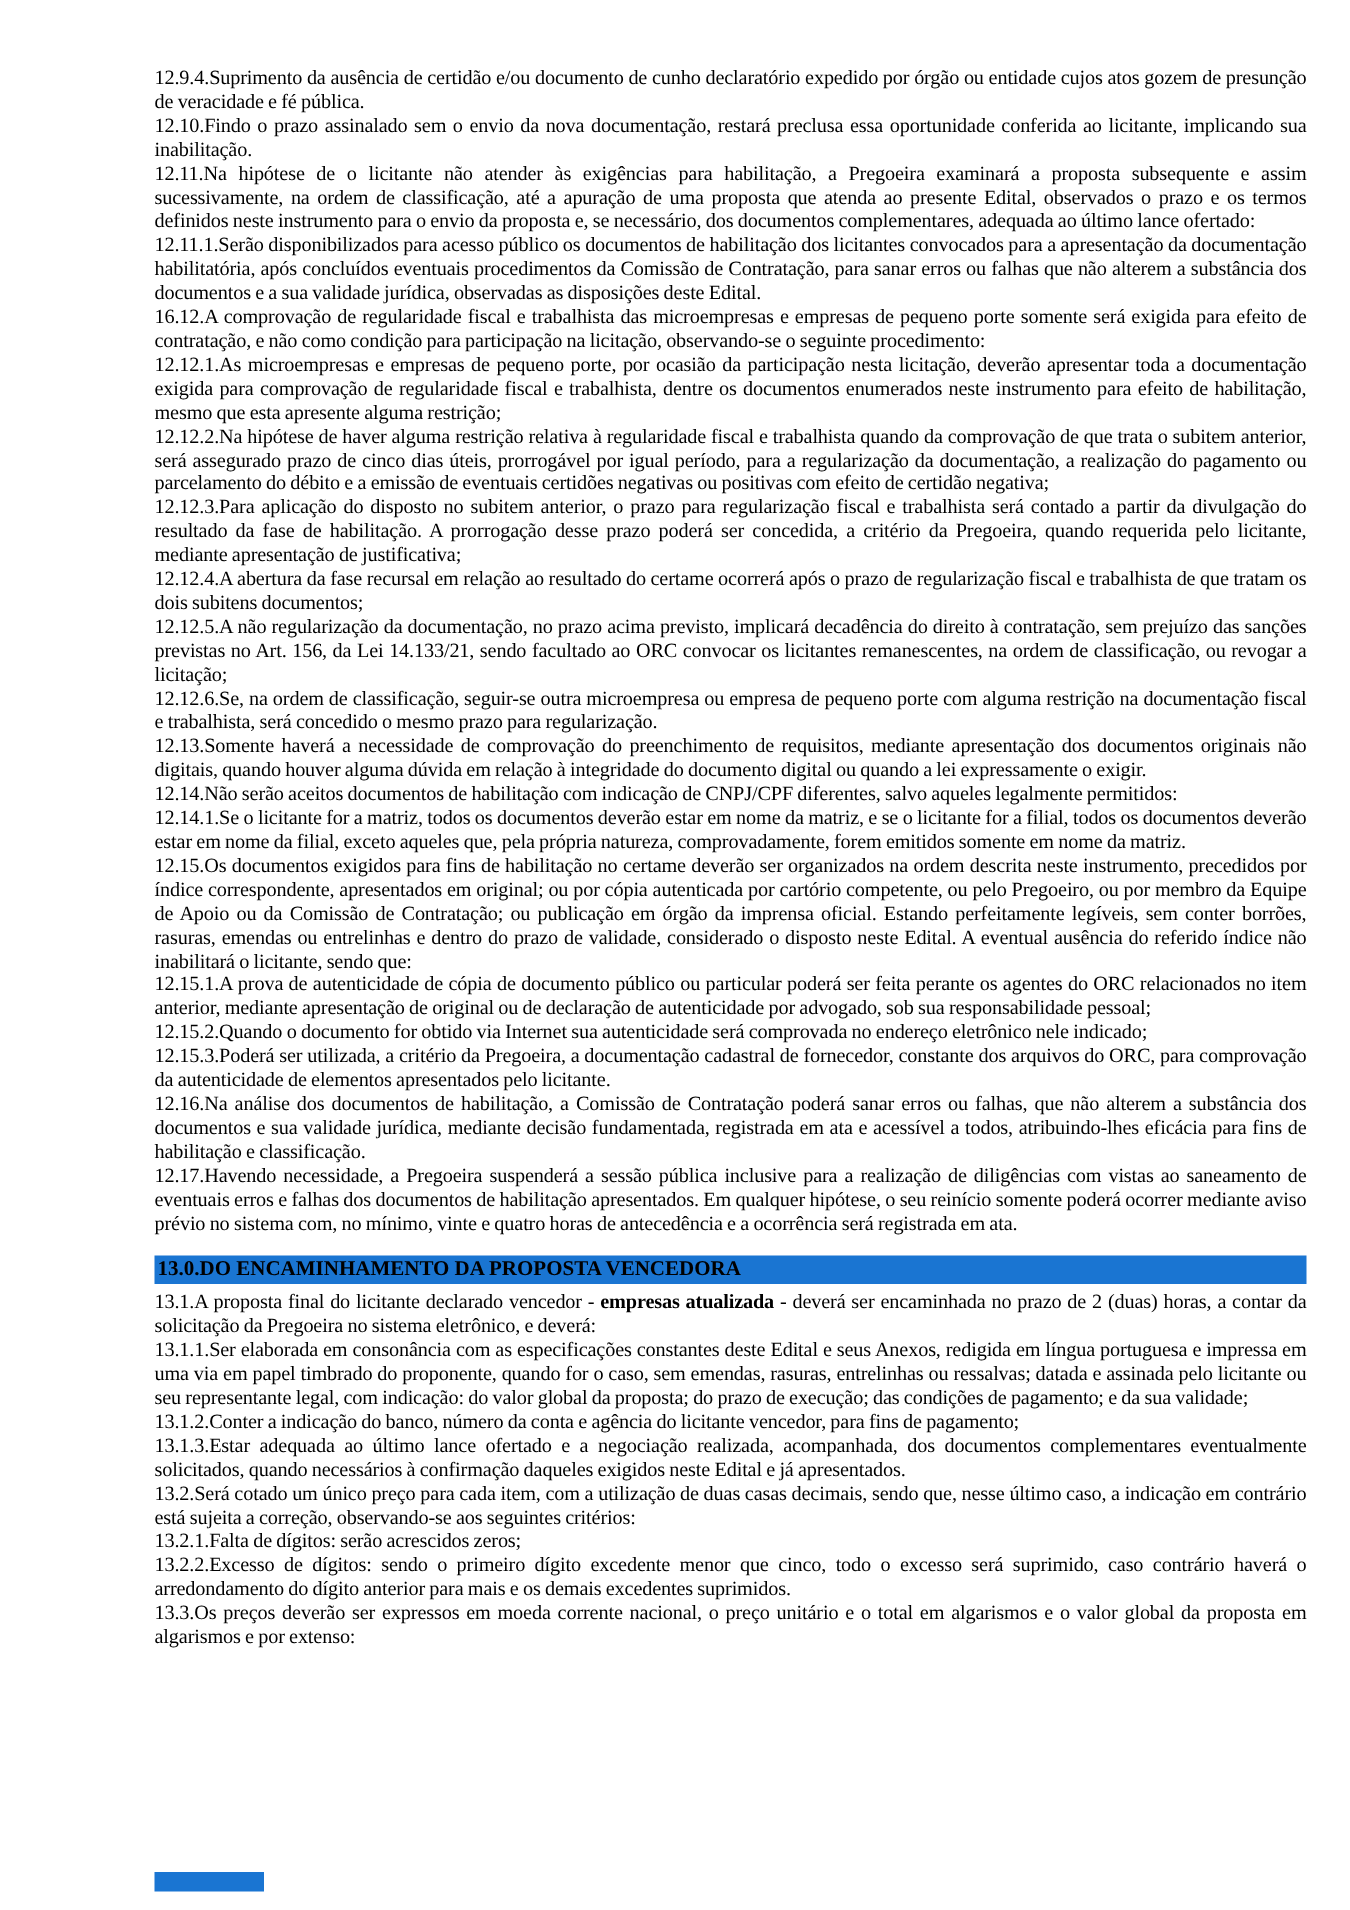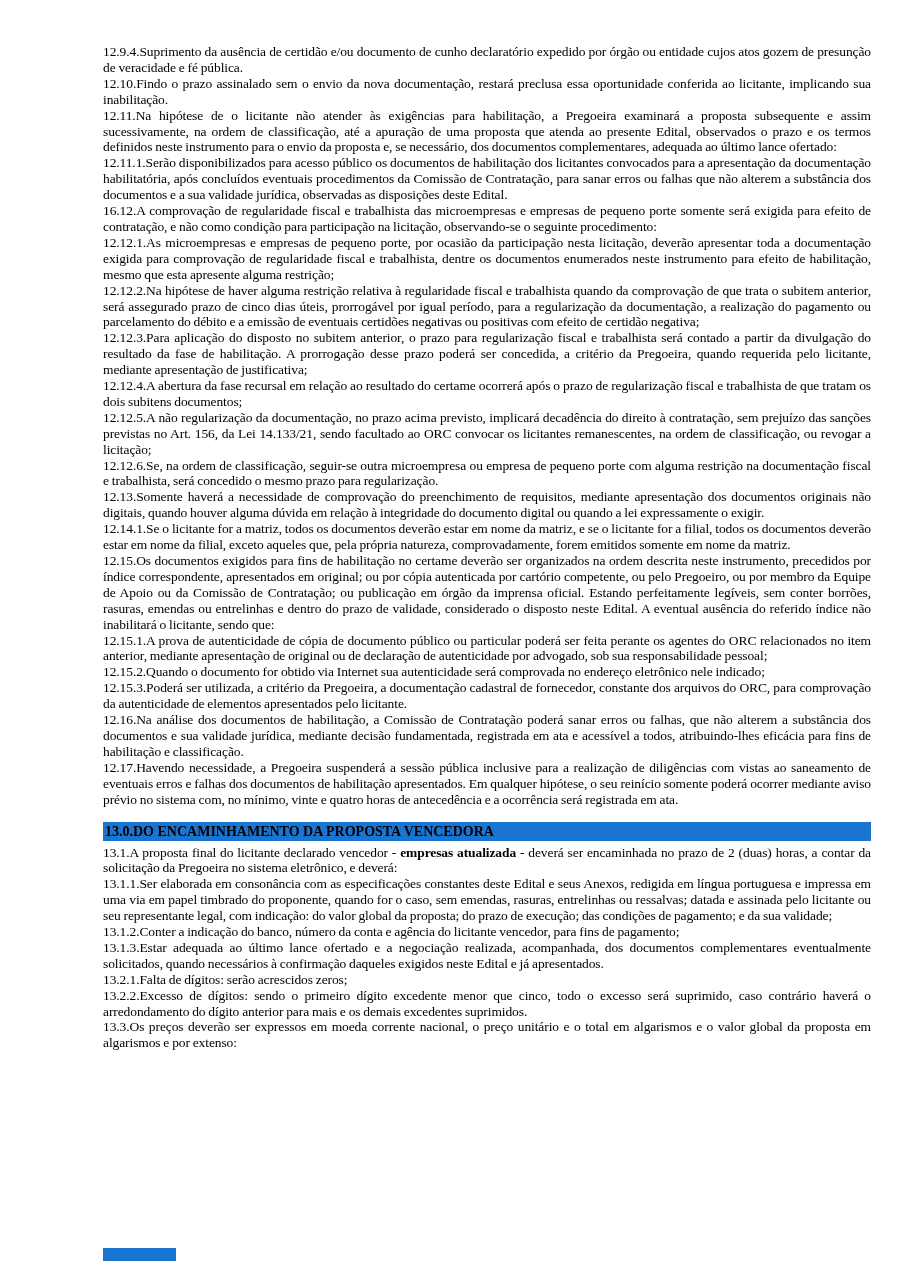--- a/index.html
+++ b/index.html
@@ -61,30 +61,32 @@
       <p class="para">12.11.Na hipótese de o licitante não atender às exigências para habilitação, a Pregoeira examinará a proposta subsequente e assim sucessivamente, na ordem de classificação, até a apuração de uma proposta que atenda ao presente Edital, observados o prazo e os termos definidos neste instrumento para o envio da proposta e, se necessário, dos documentos complementares, adequada ao último lance ofertado:</p>
       <p class="para">12.11.1.Serão disponibilizados para acesso público os documentos de habilitação dos licitantes convocados para a apresentação da documentação habilitatória, após concluídos eventuais procedimentos da Comissão de Contratação, para sanar erros ou falhas que não alterem a substância dos documentos e a sua validade jurídica, observadas as disposições deste Edital.</p>
       <p class="para">16.12.A comprovação de regularidade fiscal e trabalhista das microempresas e empresas de pequeno porte somente será exigida para efeito de contratação, e não como condição para participação na licitação, observando-se o seguinte procedimento:</p>
       <p class="para">12.12.1.As microempresas e empresas de pequeno porte, por ocasião da participação nesta licitação, deverão apresentar toda a documentação exigida para comprovação de regularidade fiscal e trabalhista, dentre os documentos enumerados neste instrumento para efeito de habilitação, mesmo que esta apresente alguma restrição;</p>
       <p class="para">12.12.2.Na hipótese de haver alguma restrição relativa à regularidade fiscal e trabalhista quando da comprovação de que trata o subitem anterior, será assegurado prazo de cinco dias úteis, prorrogável por igual período, para a regularização da documentação, a realização do pagamento ou parcelamento do débito e a emissão de eventuais certidões negativas ou positivas com efeito de certidão negativa;</p>
       <p class="para">12.12.3.Para aplicação do disposto no subitem anterior, o prazo para regularização fiscal e trabalhista será contado a partir da divulgação do resultado da fase de habilitação. A prorrogação desse prazo poderá ser concedida, a critério da Pregoeira, quando requerida pelo licitante, mediante apresentação de justificativa;</p>
       <p class="para">12.12.4.A abertura da fase recursal em relação ao resultado do certame ocorrerá após o prazo de regularização fiscal e trabalhista de que tratam os dois subitens documentos;</p>
       <p class="para">12.12.5.A não regularização da documentação, no prazo acima previsto, implicará decadência do direito à contratação, sem prejuízo das sanções previstas no Art. 156, da Lei 14.133/21, sendo facultado ao ORC convocar os licitantes remanescentes, na ordem de classificação, ou revogar a licitação;</p>
       <p class="para">12.12.6.Se, na ordem de classificação, seguir-se outra microempresa ou empresa de pequeno porte com alguma restrição na documentação fiscal e trabalhista, será concedido o mesmo prazo para regularização.</p>
       <p class="para">12.13.Somente haverá a necessidade de comprovação do preenchimento de requisitos, mediante apresentação dos documentos originais não digitais, quando houver alguma dúvida em relação à integridade do documento digital ou quando a lei expressamente o exigir.</p>
+      <p class="para">12.14.Não serão aceitos documentos de habilitação com indicação de CNPJ/CPF diferentes, salvo aqueles legalmente permitidos:</p>
       <p class="para">12.14.1.Se o licitante for a matriz, todos os documentos deverão estar em nome da matriz, e se o licitante for a filial, todos os documentos deverão estar em nome da filial, exceto aqueles que, pela própria natureza, comprovadamente, forem emitidos somente em nome da matriz.</p>
       <p class="para">12.15.Os documentos exigidos para fins de habilitação no certame deverão ser organizados na ordem descrita neste instrumento, precedidos por índice correspondente, apresentados em original; ou por cópia autenticada por cartório competente, ou pelo Pregoeiro, ou por membro da Equipe de Apoio ou da Comissão de Contratação; ou publicação em órgão da imprensa oficial. Estando perfeitamente legíveis, sem conter borrões, rasuras, emendas ou entrelinhas e dentro do prazo de validade, considerado o disposto neste Edital. A eventual ausência do referido índice não inabilitará o licitante, sendo que:</p>
       <p class="para">12.15.1.A prova de autenticidade de cópia de documento público ou particular poderá ser feita perante os agentes do ORC relacionados no item anterior, mediante apresentação de original ou de declaração de autenticidade por advogado, sob sua responsabilidade pessoal;</p>
       <p class="para">12.15.2.Quando o documento for obtido via Internet sua autenticidade será comprovada no endereço eletrônico nele indicado;</p>
       <p class="para">12.15.3.Poderá ser utilizada, a critério da Pregoeira, a documentação cadastral de fornecedor, constante dos arquivos do ORC, para comprovação da autenticidade de elementos apresentados pelo licitante.</p>
       <p class="para">12.16.Na análise dos documentos de habilitação, a Comissão de Contratação poderá sanar erros ou falhas, que não alterem a substância dos documentos e sua validade jurídica, mediante decisão fundamentada, registrada em ata e acessível a todos, atribuindo-lhes eficácia para fins de habilitação e classificação.</p>
       <p class="para">12.17.Havendo necessidade, a Pregoeira suspenderá a sessão pública inclusive para a realização de diligências com vistas ao saneamento de eventuais erros e falhas dos documentos de habilitação apresentados. Em qualquer hipótese, o seu reinício somente poderá ocorrer mediante aviso prévio no sistema com, no mínimo, vinte e quatro horas de antecedência e a ocorrência será registrada em ata.</p>
       <div class="section-header">13.0.DO ENCAMINHAMENTO DA PROPOSTA VENCEDORA</div>
       <p class="para"><span>13.1.A proposta final do licitante declarado vencedor - </span><b>empresas atualizada</b><span> - deverá ser encaminhada no prazo de 2 (duas) horas, a contar da solicitação da Pregoeira no sistema eletrônico, e deverá:</span></p>
       <p class="para">13.1.1.Ser elaborada em consonância com as especificações constantes deste Edital e seus Anexos, redigida em língua portuguesa e impressa em uma via em papel timbrado do proponente, quando for o caso, sem emendas, rasuras, entrelinhas ou ressalvas; datada e assinada pelo licitante ou seu representante legal, com indicação: do valor global da proposta; do prazo de execução; das condições de pagamento; e da sua validade;</p>
       <p class="para">13.1.2.Conter a indicação do banco, número da conta e agência do licitante vencedor, para fins de pagamento;</p>
       <p class="para">13.1.3.Estar adequada ao último lance ofertado e a negociação realizada, acompanhada, dos documentos complementares eventualmente solicitados, quando necessários à confirmação daqueles exigidos neste Edital e já apresentados.</p>
+      <p class="para">13.2.Será cotado um único preço para cada item, com a utilização de duas casas decimais, sendo que, nesse último caso, a indicação em contrário está sujeita a correção, observando-se aos seguintes critérios:</p>
       <p class="para">13.2.1.Falta de dígitos: serão acrescidos zeros;</p>
       <p class="para">13.2.2.Excesso de dígitos: sendo o primeiro dígito excedente menor que cinco, todo o excesso será suprimido, caso contrário haverá o arredondamento do dígito anterior para mais e os demais excedentes suprimidos.</p>
       <p class="para">13.3.Os preços deverão ser expressos em moeda corrente nacional, o preço unitário e o total em algarismos e o valor global da proposta em algarismos e por extenso:</p>
     </div>
   <div class="next-section-fragment"></div>
 </div>
 
 </body></html>

